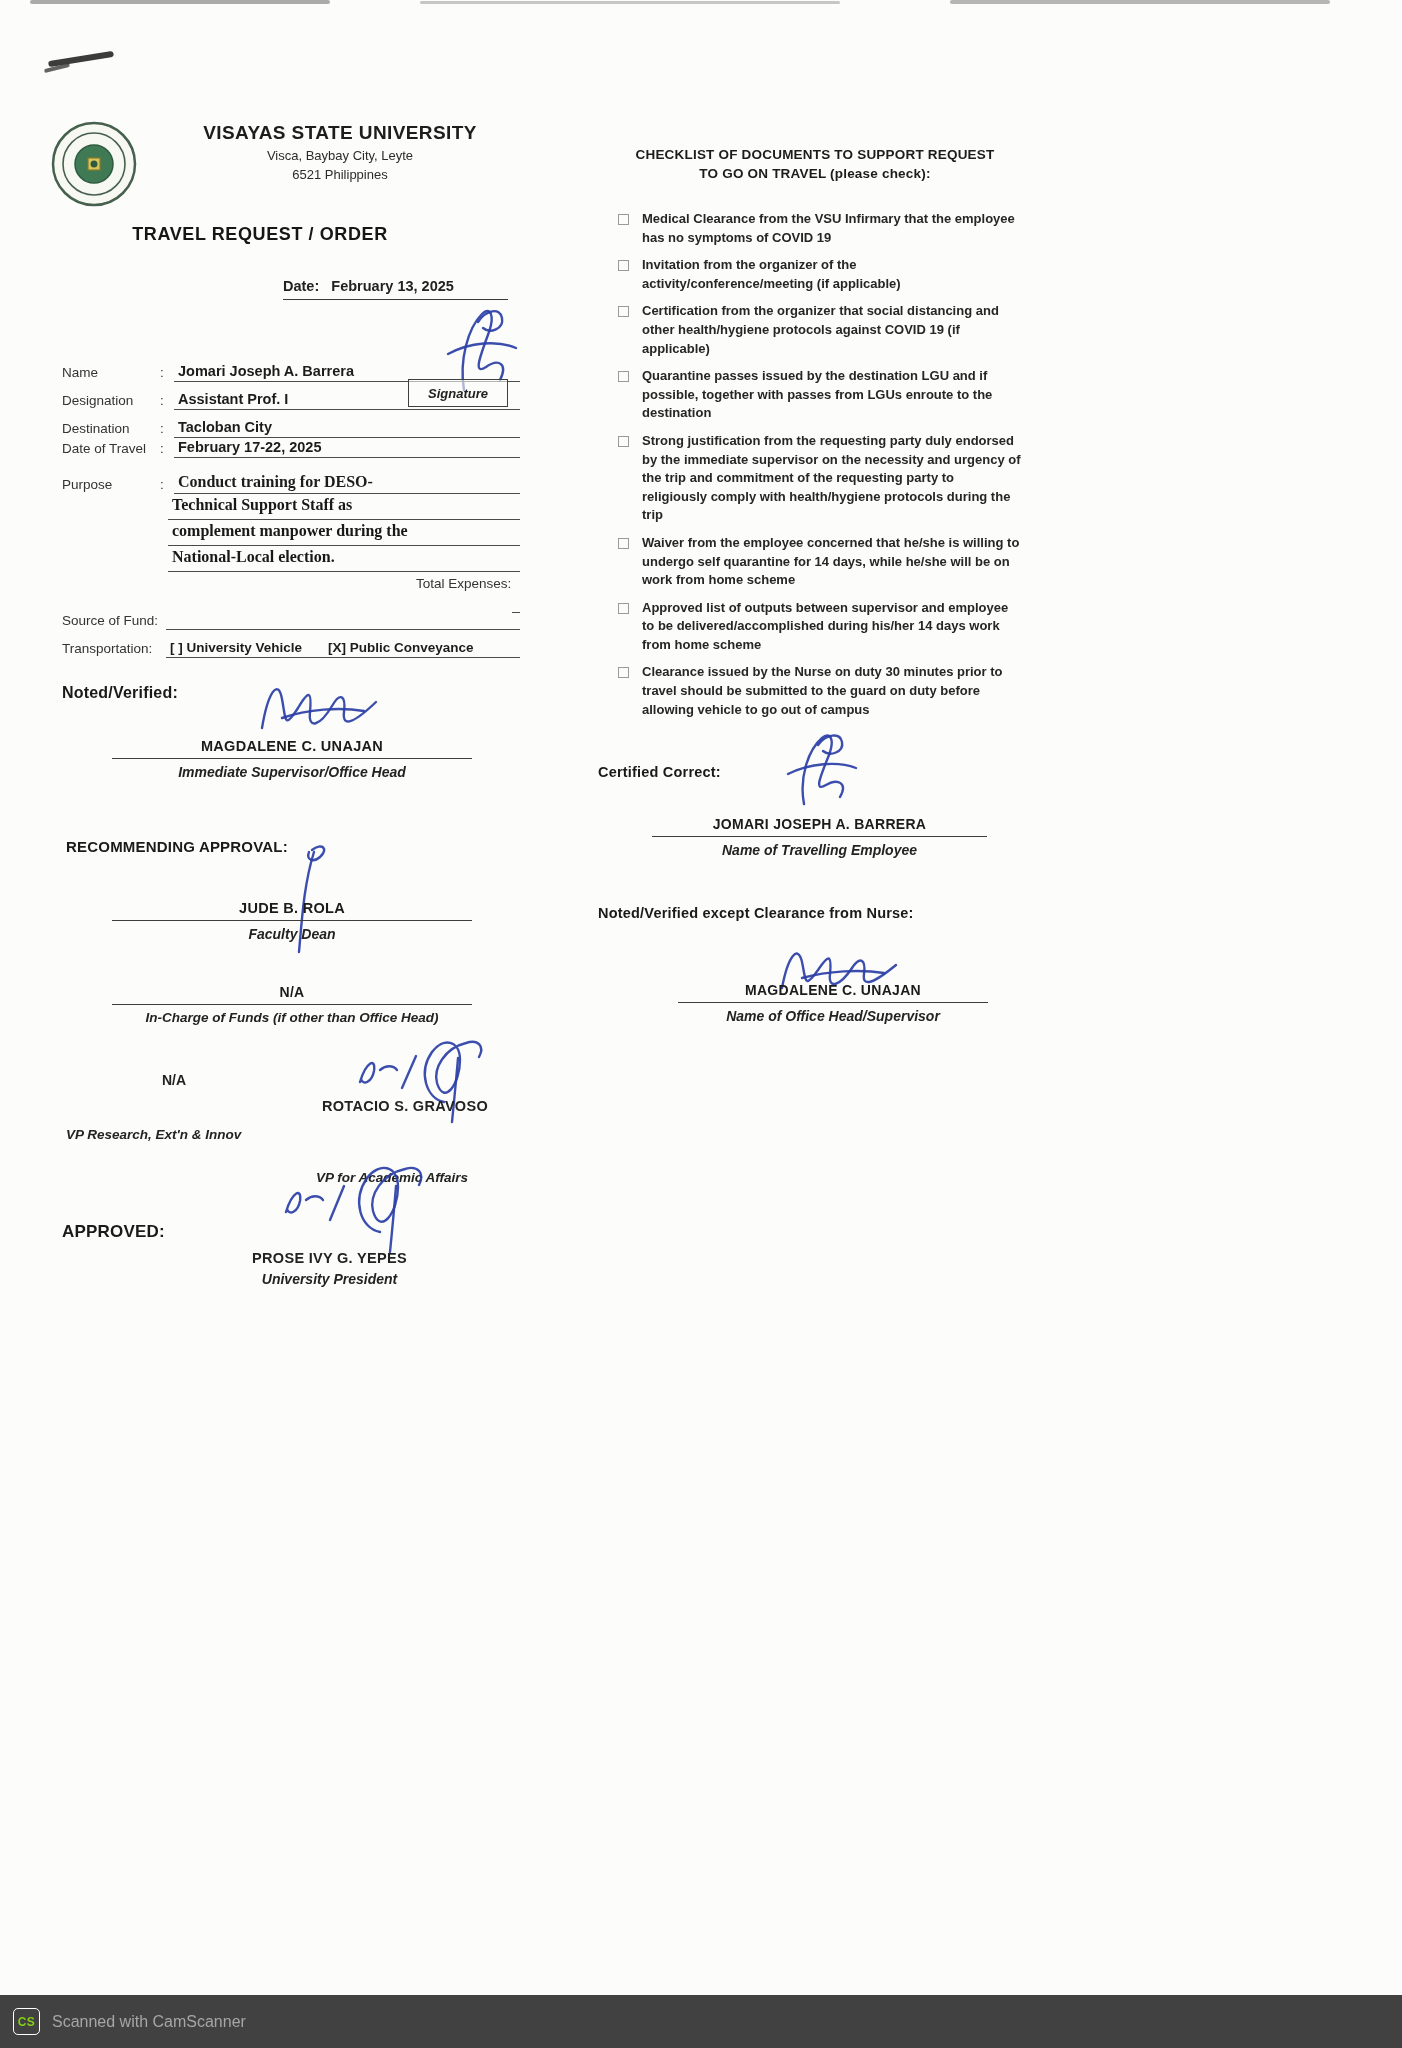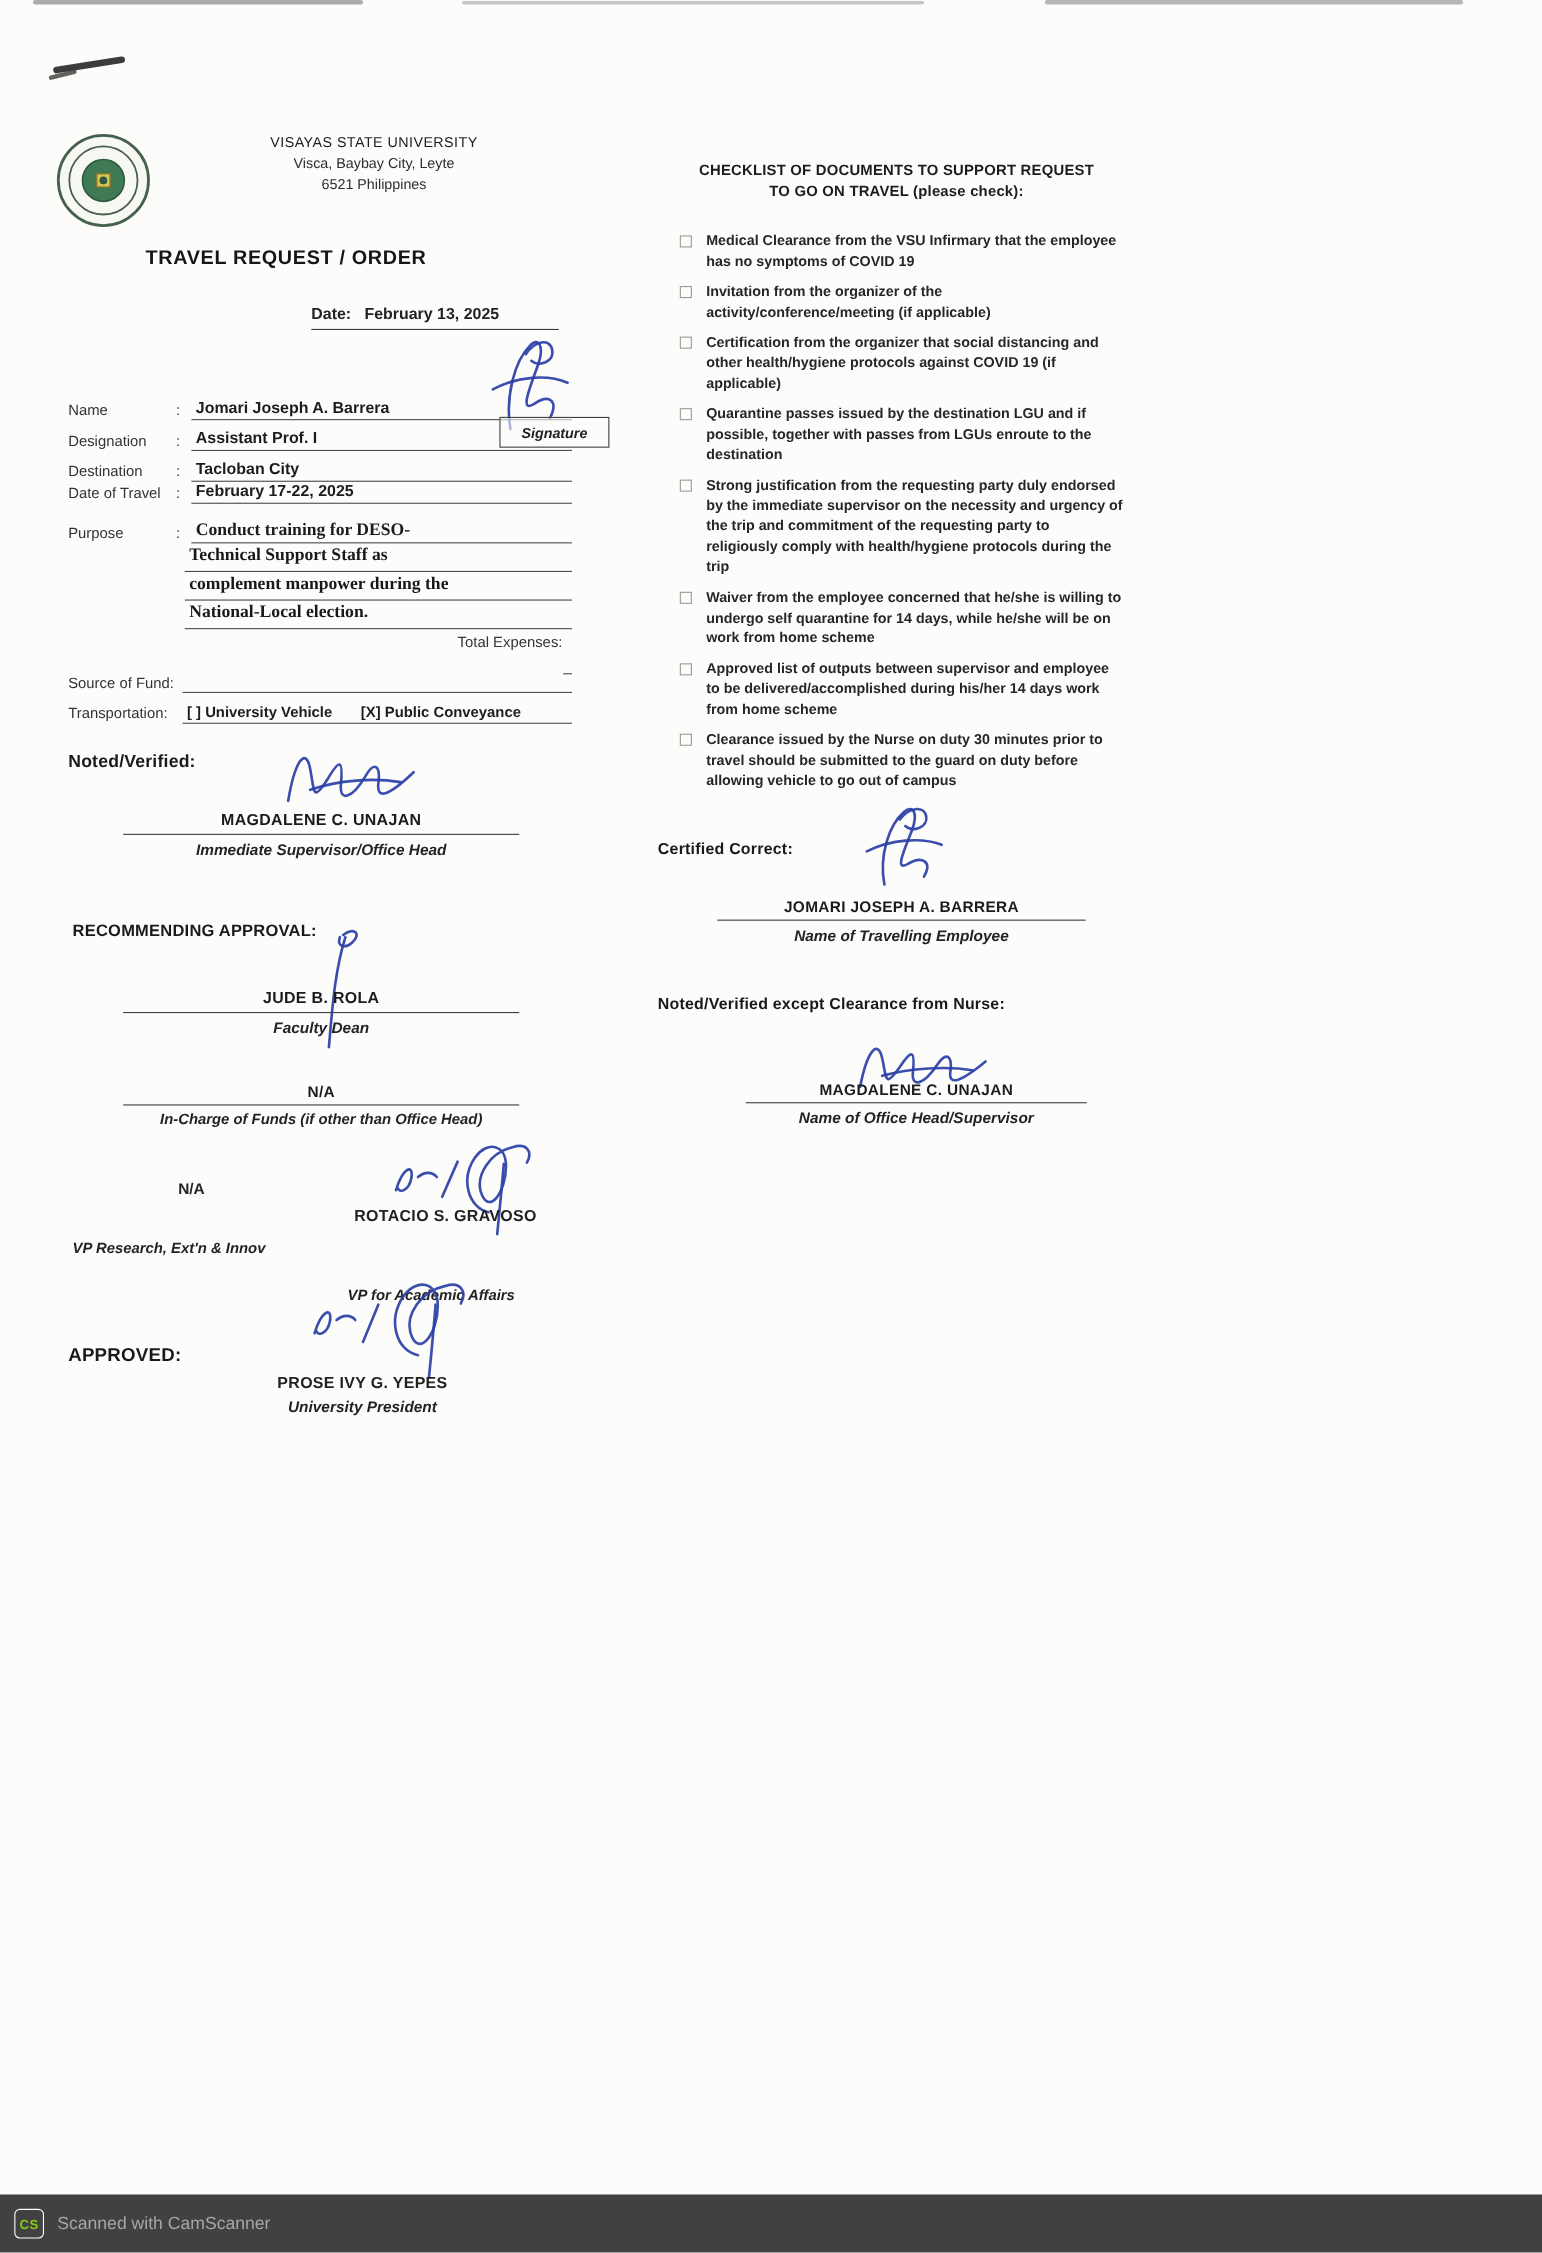--- a/index.html
+++ b/index.html
@@ -11,42 +11,42 @@
   }
   .abs { position:absolute; }
   .center { text-align:center; }
   .b { font-weight:bold; }
 
   
   .edge-mark { position:absolute; background:#4a4a48; border-radius:2px; }
   .pen-mark { position:absolute; background:#3c3c3a; border-radius:3px; }
 
   
-  .uni-name { font-size:13px; font-weight:normal; letter-spacing:.4px; color:#1d1d1d; }
+  .uni-name { font-size:19px; font-weight:bold; letter-spacing:.4px; color:#1d1d1d; }
   .uni-addr { font-size:13px; color:#2c2c2c; margin-top:4px; }
   .form-title { font-size:18px; font-weight:bold; letter-spacing:.6px; color:#161616; }
 
   .date-row { border-bottom:1.6px solid #3a3a3a; padding-bottom:5px; font-size:14.5px; }
   .date-row .lbl { font-weight:bold; color:#222; }
   .date-row .val { font-weight:bold; margin-left:8px; }
 
   
   .frow { position:absolute; left:62px; width:458px; display:flex; align-items:flex-end; height:26px; font-size:13.5px; }
   .flabel { width:98px; color:#333; padding-bottom:2px; }
   .fcolon { width:14px; color:#333; padding-bottom:2px; }
   .fvalue { flex:1; border-bottom:1.4px solid #4a4a4a; font-weight:bold; font-size:14.5px; padding:0 4px 2px 4px; color:#1c1c1c; white-space:nowrap; }
   .fvalue.empty { min-height:20px; }
   .purpose-line { position:absolute; left:168px; width:352px; height:26px;
     border-bottom:1.4px solid #4a4a4a; font-family:"Liberation Serif", serif;
     font-weight:bold; font-size:16px; color:#181818; padding:2px 4px; }
   .purpose-first { font-family:"Liberation Serif", serif; font-size:16px; }
 
   .sig-box { border:1.5px solid #3f3f3f; background:rgba(252,252,250,.6);
     display:flex; align-items:center; justify-content:center;
-    font-style:italic; font-weight:bold; font-size:13px; color:#222;margin-left:46px; }
+    font-style:italic; font-weight:bold; font-size:13px; color:#222; }
 
   .section-lbl { font-weight:bold; font-size:15px; color:#1a1a1a; letter-spacing:.2px; }
   .name-block { text-align:center; }
   .name-line { font-weight:bold; font-size:14.5px; color:#1b1b1b;
     border-bottom:1.5px solid #3d3d3d; padding-bottom:4px; letter-spacing:.3px; }
   .role-line { font-style:italic; font-weight:bold; font-size:14px; color:#232323; margin-top:5px; }
 
   
   .chk-title { font-size:13.5px; font-weight:bold; line-height:1.4; color:#1c1c1c; letter-spacing:.2px; }
   .chk-item { display:flex; margin-bottom:9px; }

